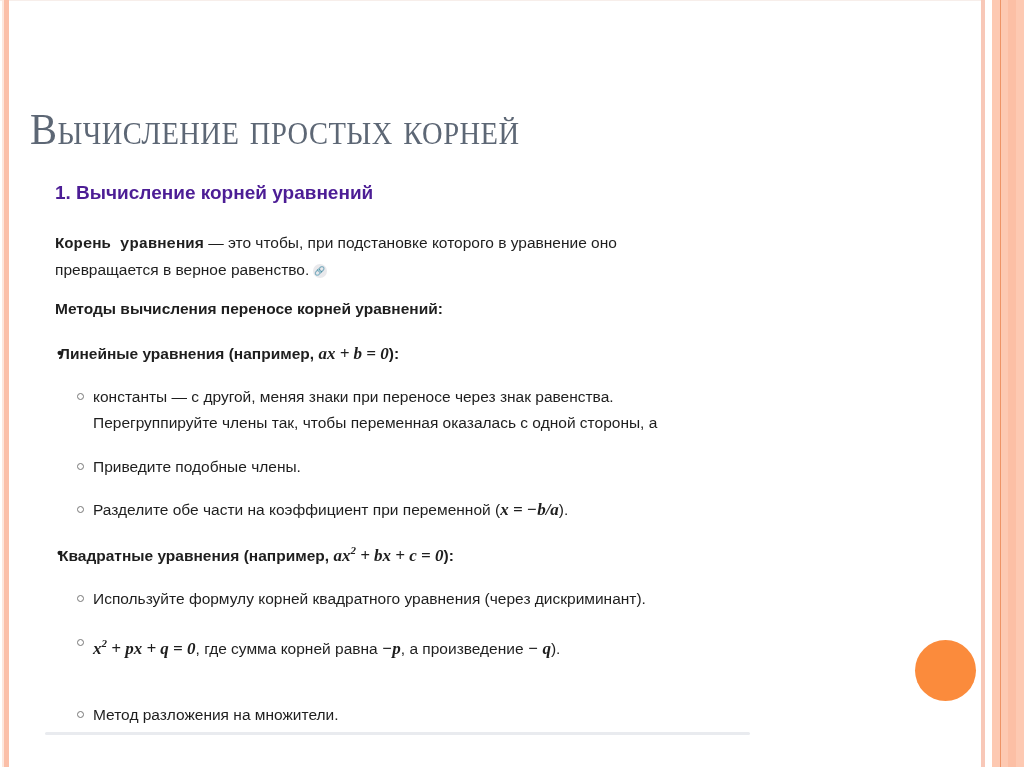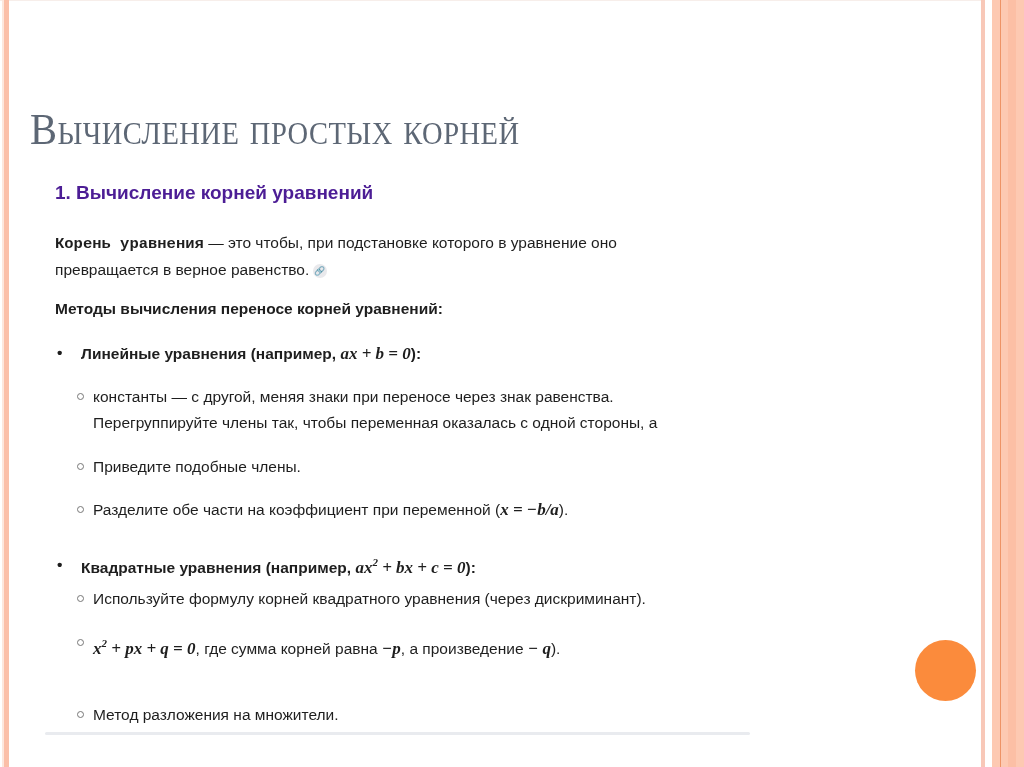--- a/index.html
+++ b/index.html
@@ -25,21 +25,21 @@
   }
 
   .doc { position: absolute; left: 55px; top: 180px; width: 700px; color: #1e1e1e; font-size: 15.5px; }
   .h1 { position: absolute; left: 0; top: 2px; font-size: 19px; font-weight: bold; color: #4c1d95; white-space: nowrap; }
   .p1 { position: absolute; left: 0; top: 50px; line-height: 26px; white-space: nowrap; }
   .p1 b { font-weight: bold; font-family: Liberation Mono, monospace; }
   .link-icon { display: inline-block; width: 14px; height: 14px; border-radius: 50%; background: #e9e9ec; color: #9a9aa0; font-size: 9px; line-height: 14px; text-align: center; vertical-align: middle; margin-left: 4px; }
   .h2 { position: absolute; left: 0; top: 120px; font-weight: bold; white-space: nowrap; }
   .bullet { position: absolute; left: 2px; font-weight: bold; white-space: nowrap; }
   .bullet::before { content: "•"; position: absolute; left: 0; }
-  .bullet span.txt { margin-left: 24px; }
+  .bullet span.txt { margin-left: 2px; }
   .sub { position: absolute; left: 22px; line-height: 26px; white-space: nowrap; }
   .sub .dot { position: absolute; left: 0; top: 9px; width: 5px; height: 5px; border: 1px solid #777; border-radius: 50%; }
   .sub .t { margin-left: 16px; display: block; }
   .math { font-family: Liberation Serif, serif; font-style: italic; font-size: 17px; }
   .math.b { font-weight: bold; }
   sup { font-size: 11px; }
   .doc-bottom { position: absolute; left: 45px; top: 732px; width: 705px; height: 3px; background: #e9ebef; border-radius: 2px; }
   .orange-dot { position: absolute; left: 915px; top: 640px; width: 61px; height: 61px; border-radius: 50%; background: #fb8b3c; }
 </style>
 </head>
@@ -76,21 +76,21 @@
   </div>
   <div class="sub" style="top:274px">
     <span class="dot"></span>
     <span class="t">Приведите подобные члены.</span>
   </div>
   <div class="sub" style="top:317px">
     <span class="dot"></span>
     <span class="t"><span>Разделите обе части на коэффициент при переменной (</span><span class="math b">x = −b/a</span><span>).</span></span>
   </div>
 
-  <div class="bullet" style="top:376px">
+  <div class="bullet" style="top:364px">
     <span class="txt">Квадратные уравнения (например, </span><span class="math b"><span>ax</span><sup>2</sup><span> + bx + c = 0</span></span><span>):</span>
   </div>
 
   <div class="sub" style="top:406px">
     <span class="dot"></span>
     <span class="t">Используйте формулу корней квадратного уравнения (через дискриминант).</span>
   </div>
   <div class="sub" style="top:450px">
     <span class="dot"></span>
     <span class="t"><span class="math b"><span>x</span><sup>2</sup><span> + px + q = 0</span></span><span>, где сумма корней равна </span><span class="math b">−p</span><span>, а произведение </span><span class="math b">− q</span><span>).</span></span>

